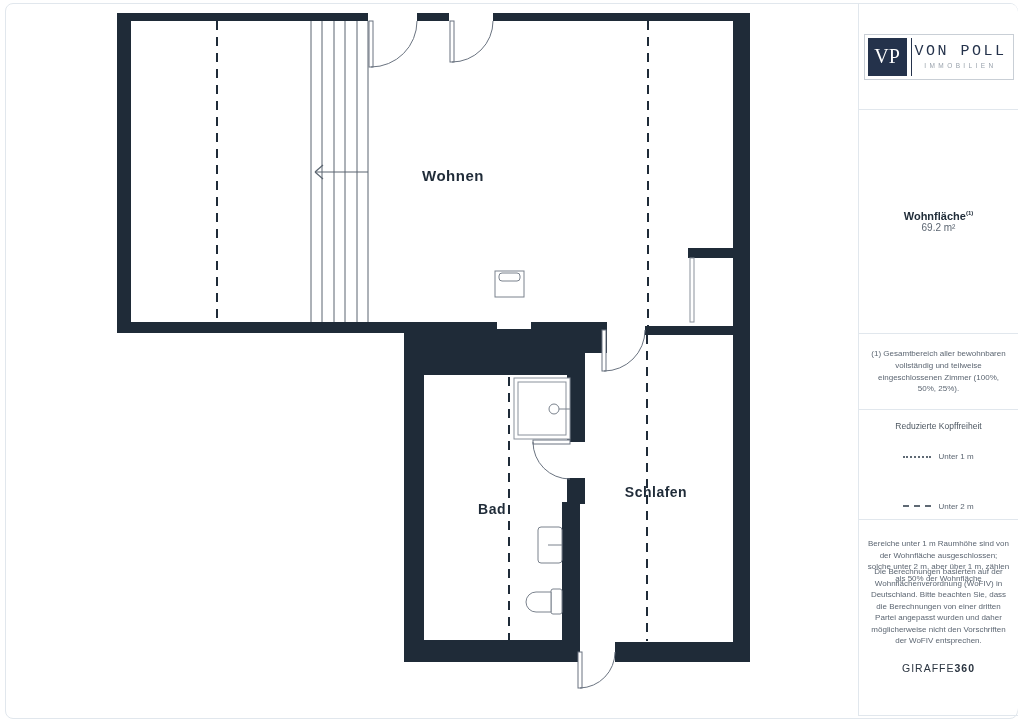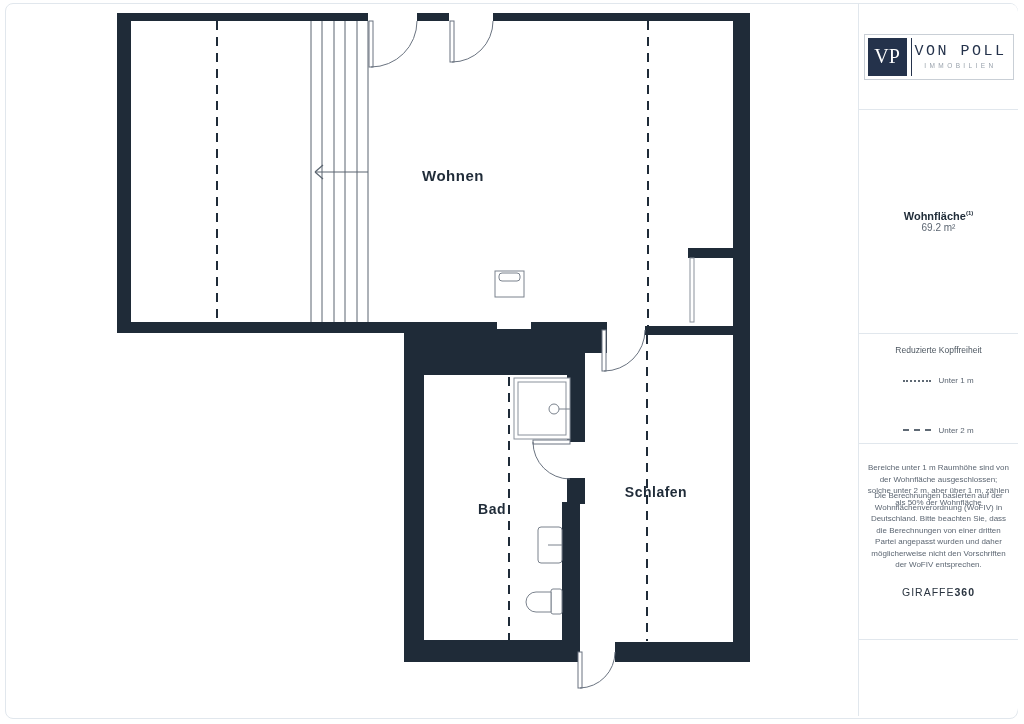--- a/index.html
+++ b/index.html
@@ -192,20 +192,23 @@
     </div>
   </div>
 
   <div class="sec sec-area">
     <div class="area-title">
       <span>Wohnfläche</span><sup>(1)</sup>
     </div>
     <div class="area-value">69.2 m²</div>
   </div>
 
+  <div class="sec sec-footnote">
+    <div class="smalltext">(1) Gesamtbereich aller bewohnbaren vollständig und teilweise eingeschlossenen Zimmer (100%, 50%, 25%).</div>
+  </div>
 
   <div class="sec sec-legend">
     <div class="legend-title">Reduzierte Kopffreiheit</div>
     <div class="legend-row">
       <span class="sample sample-dotted"></span>
       <span class="smalltext">Unter 1 m</span>
     </div>
     <div class="legend-row">
       <span class="sample sample-dashed"></span>
       <span class="smalltext">Unter 2 m</span>

